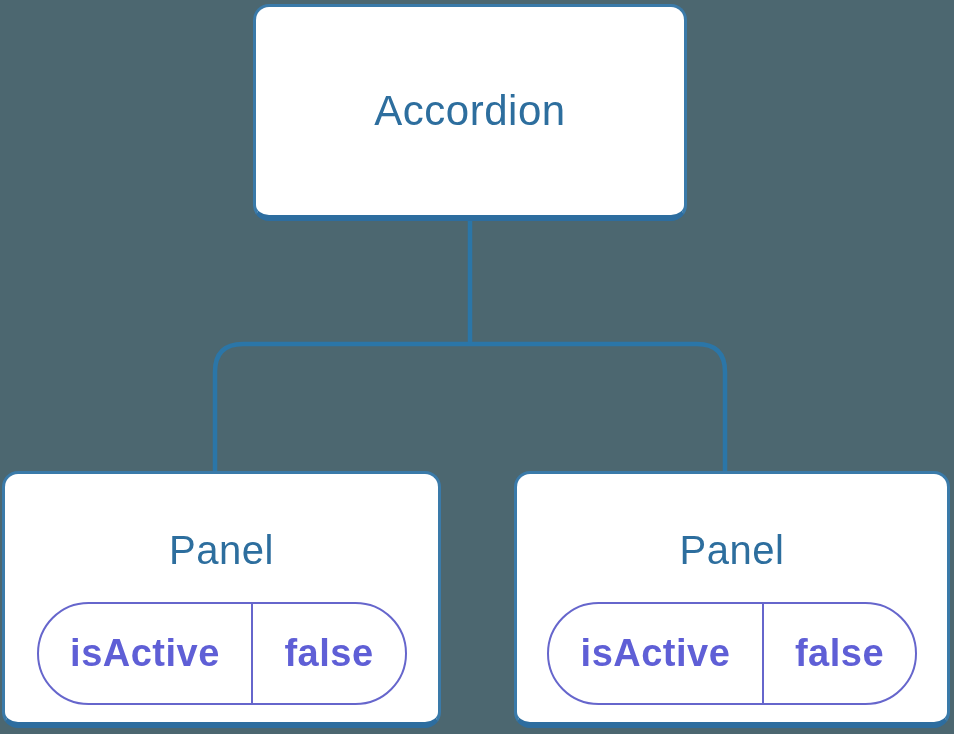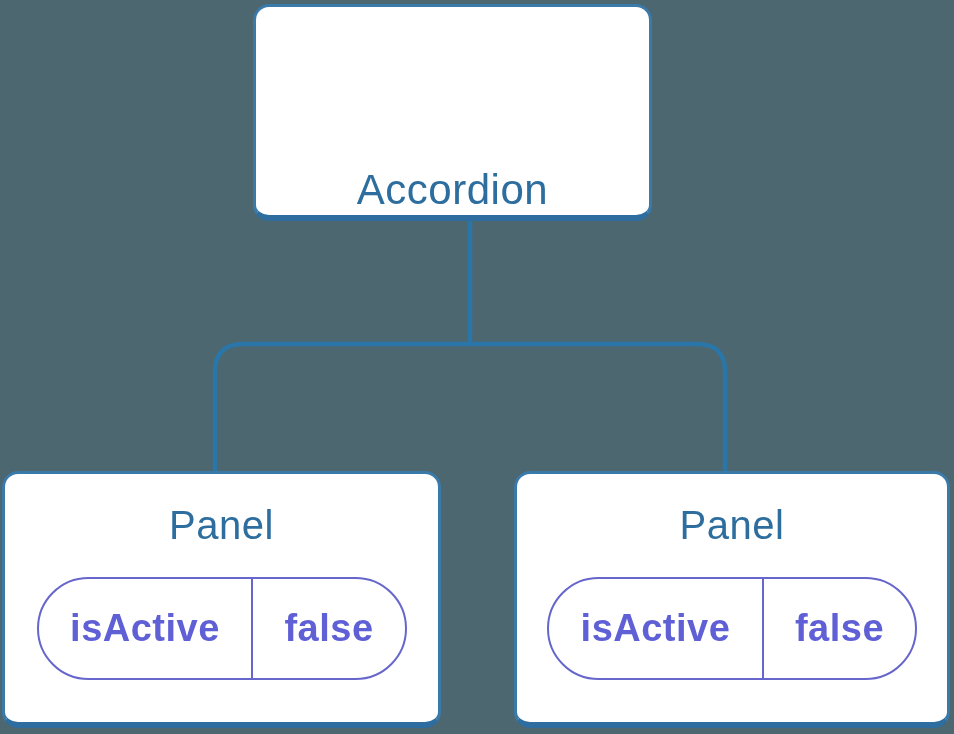--- a/index.html
+++ b/index.html
@@ -25,40 +25,40 @@
     position: absolute;
     box-sizing: border-box;
     background: var(--color-node-bg, #FFFFFF);
     border: 3px solid var(--color-node-border, #3A7AA9);
     border-bottom: 6px solid var(--color-node-border-bottom, #2D6D9F);
     border-radius: 16px;
   }
   .node-root {
     left: 253px;
     top: 4px;
-    width: 399px;
+    width: 434px;
     height: 217px;
     display: flex;
-    align-items: flex-end;
+    align-items: center;
     justify-content: center;
   }
   .node-root .node-title {
     font-size: 42px;
   }
   .node-title {
     color: var(--color-node-text, #2D6E9E);
     font-weight: 500;
     letter-spacing: 0.5px;
     text-align: center;
     line-height: 1.2;
   }
   .node-panel {
     top: 471px;
     height: 257px;
-    padding-top: 27px;
+    padding-top: 52px;
   }
   .node-panel-left {
     left: 2px;
     width: 439px;
   }
   .node-panel-right {
     left: 514px;
     width: 436px;
   }
   .node-panel .node-title {

